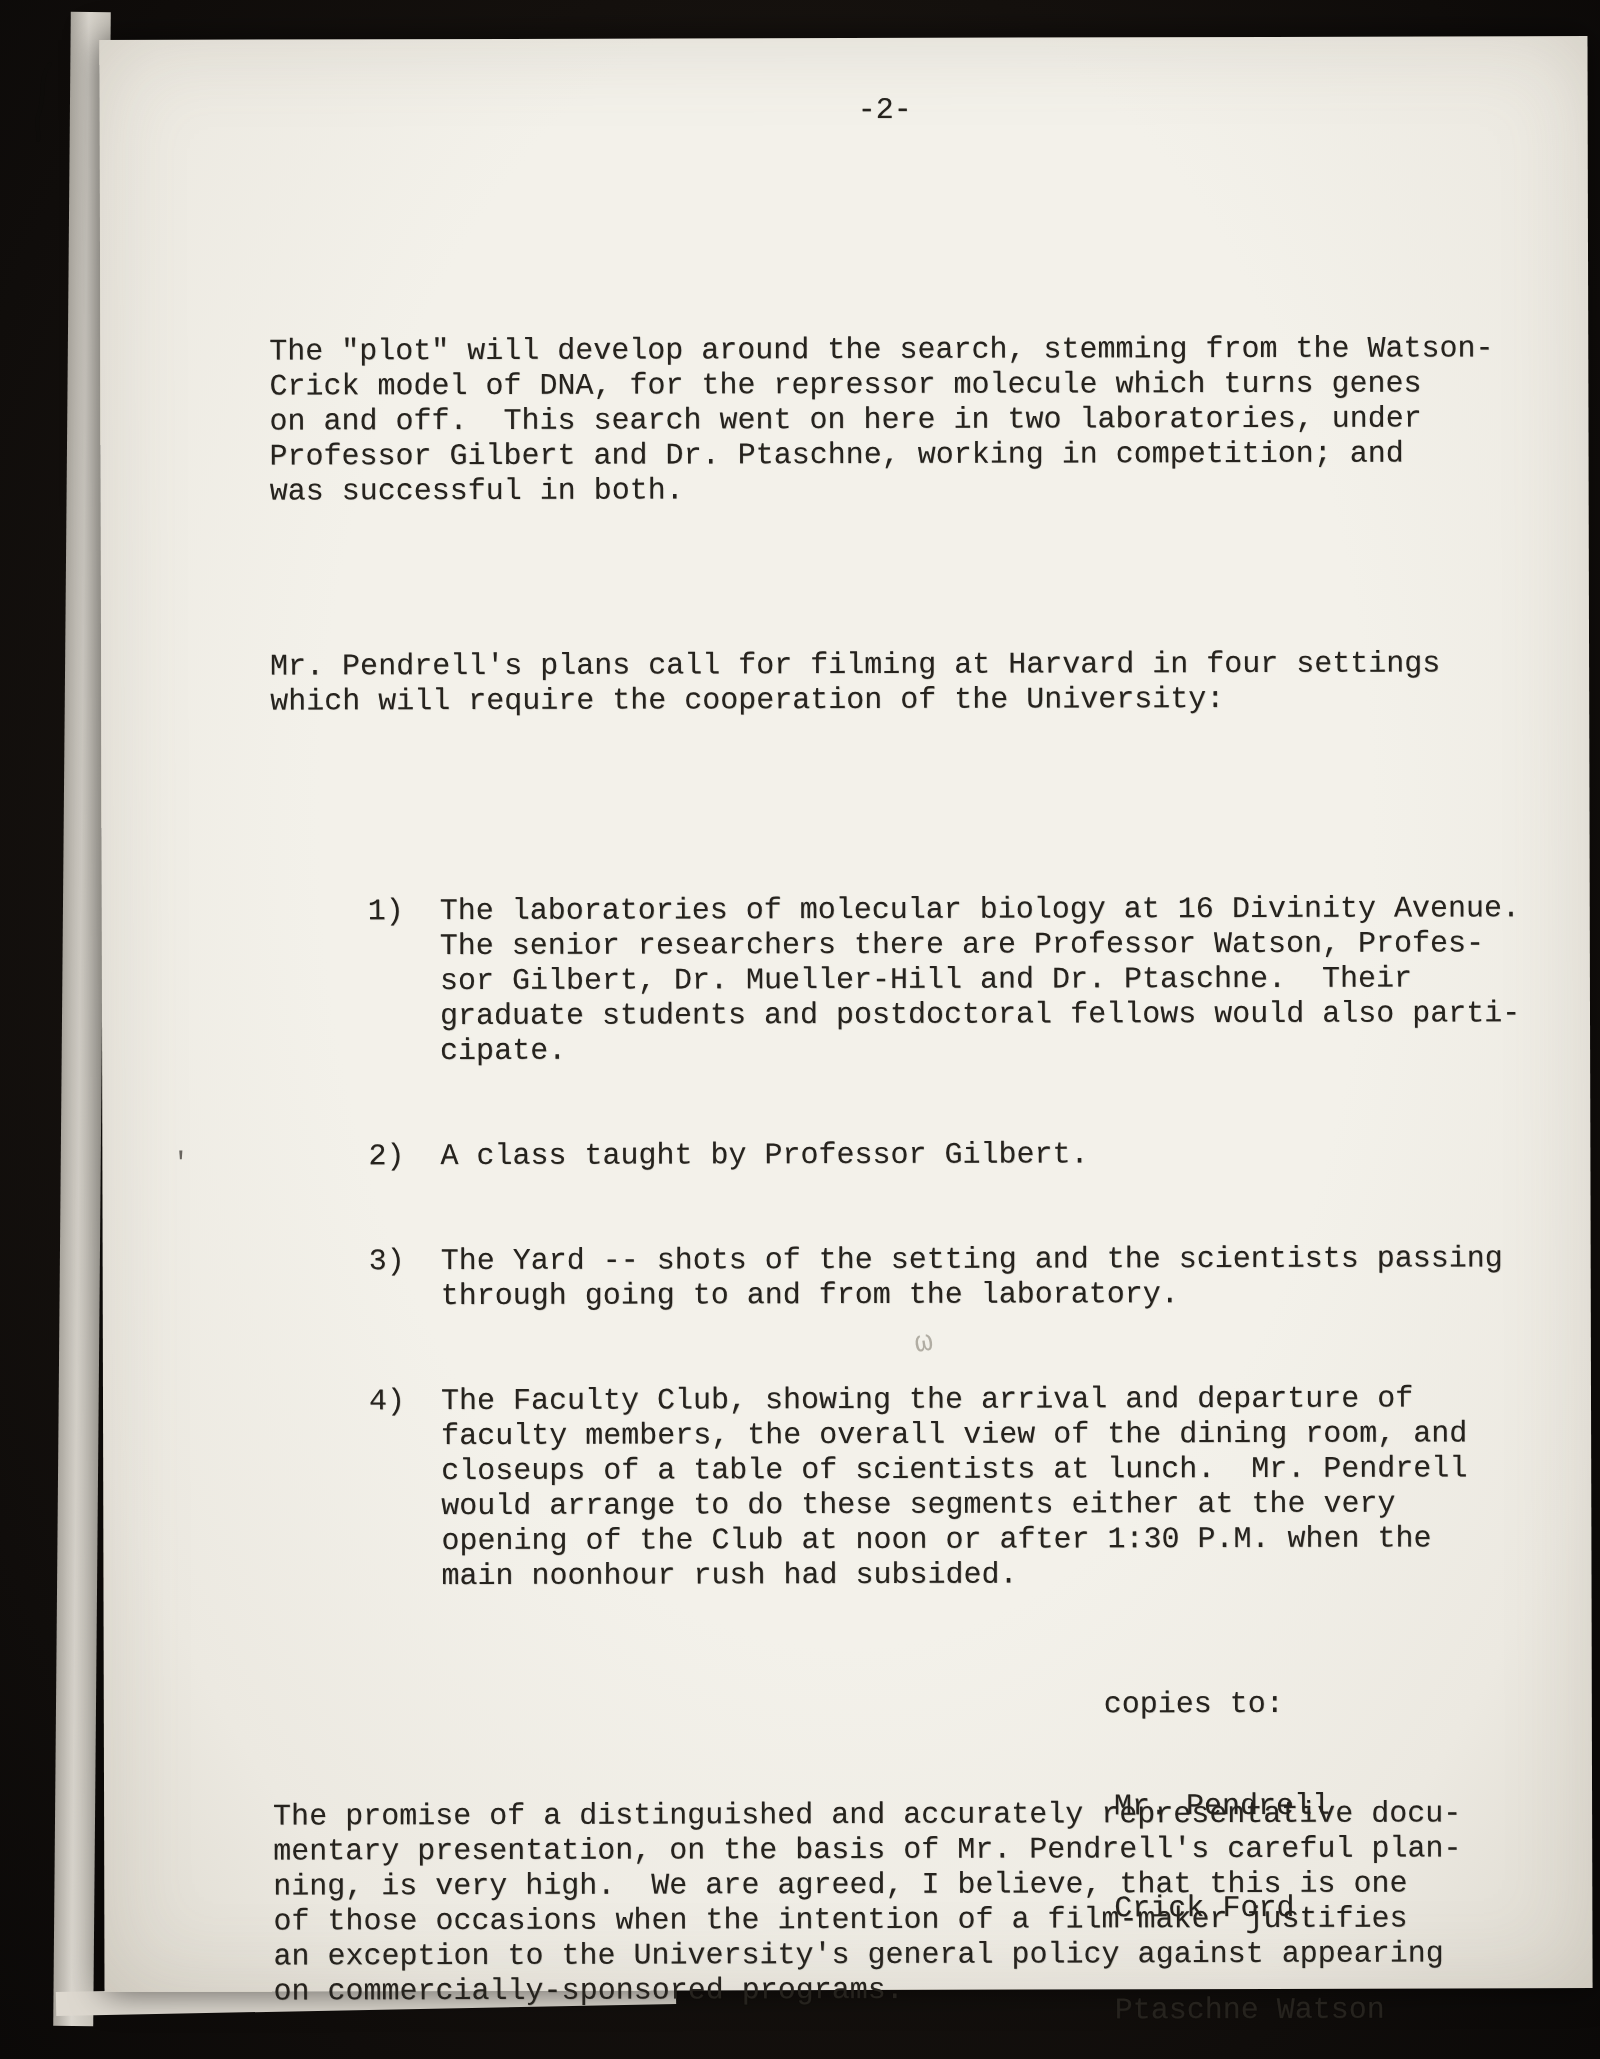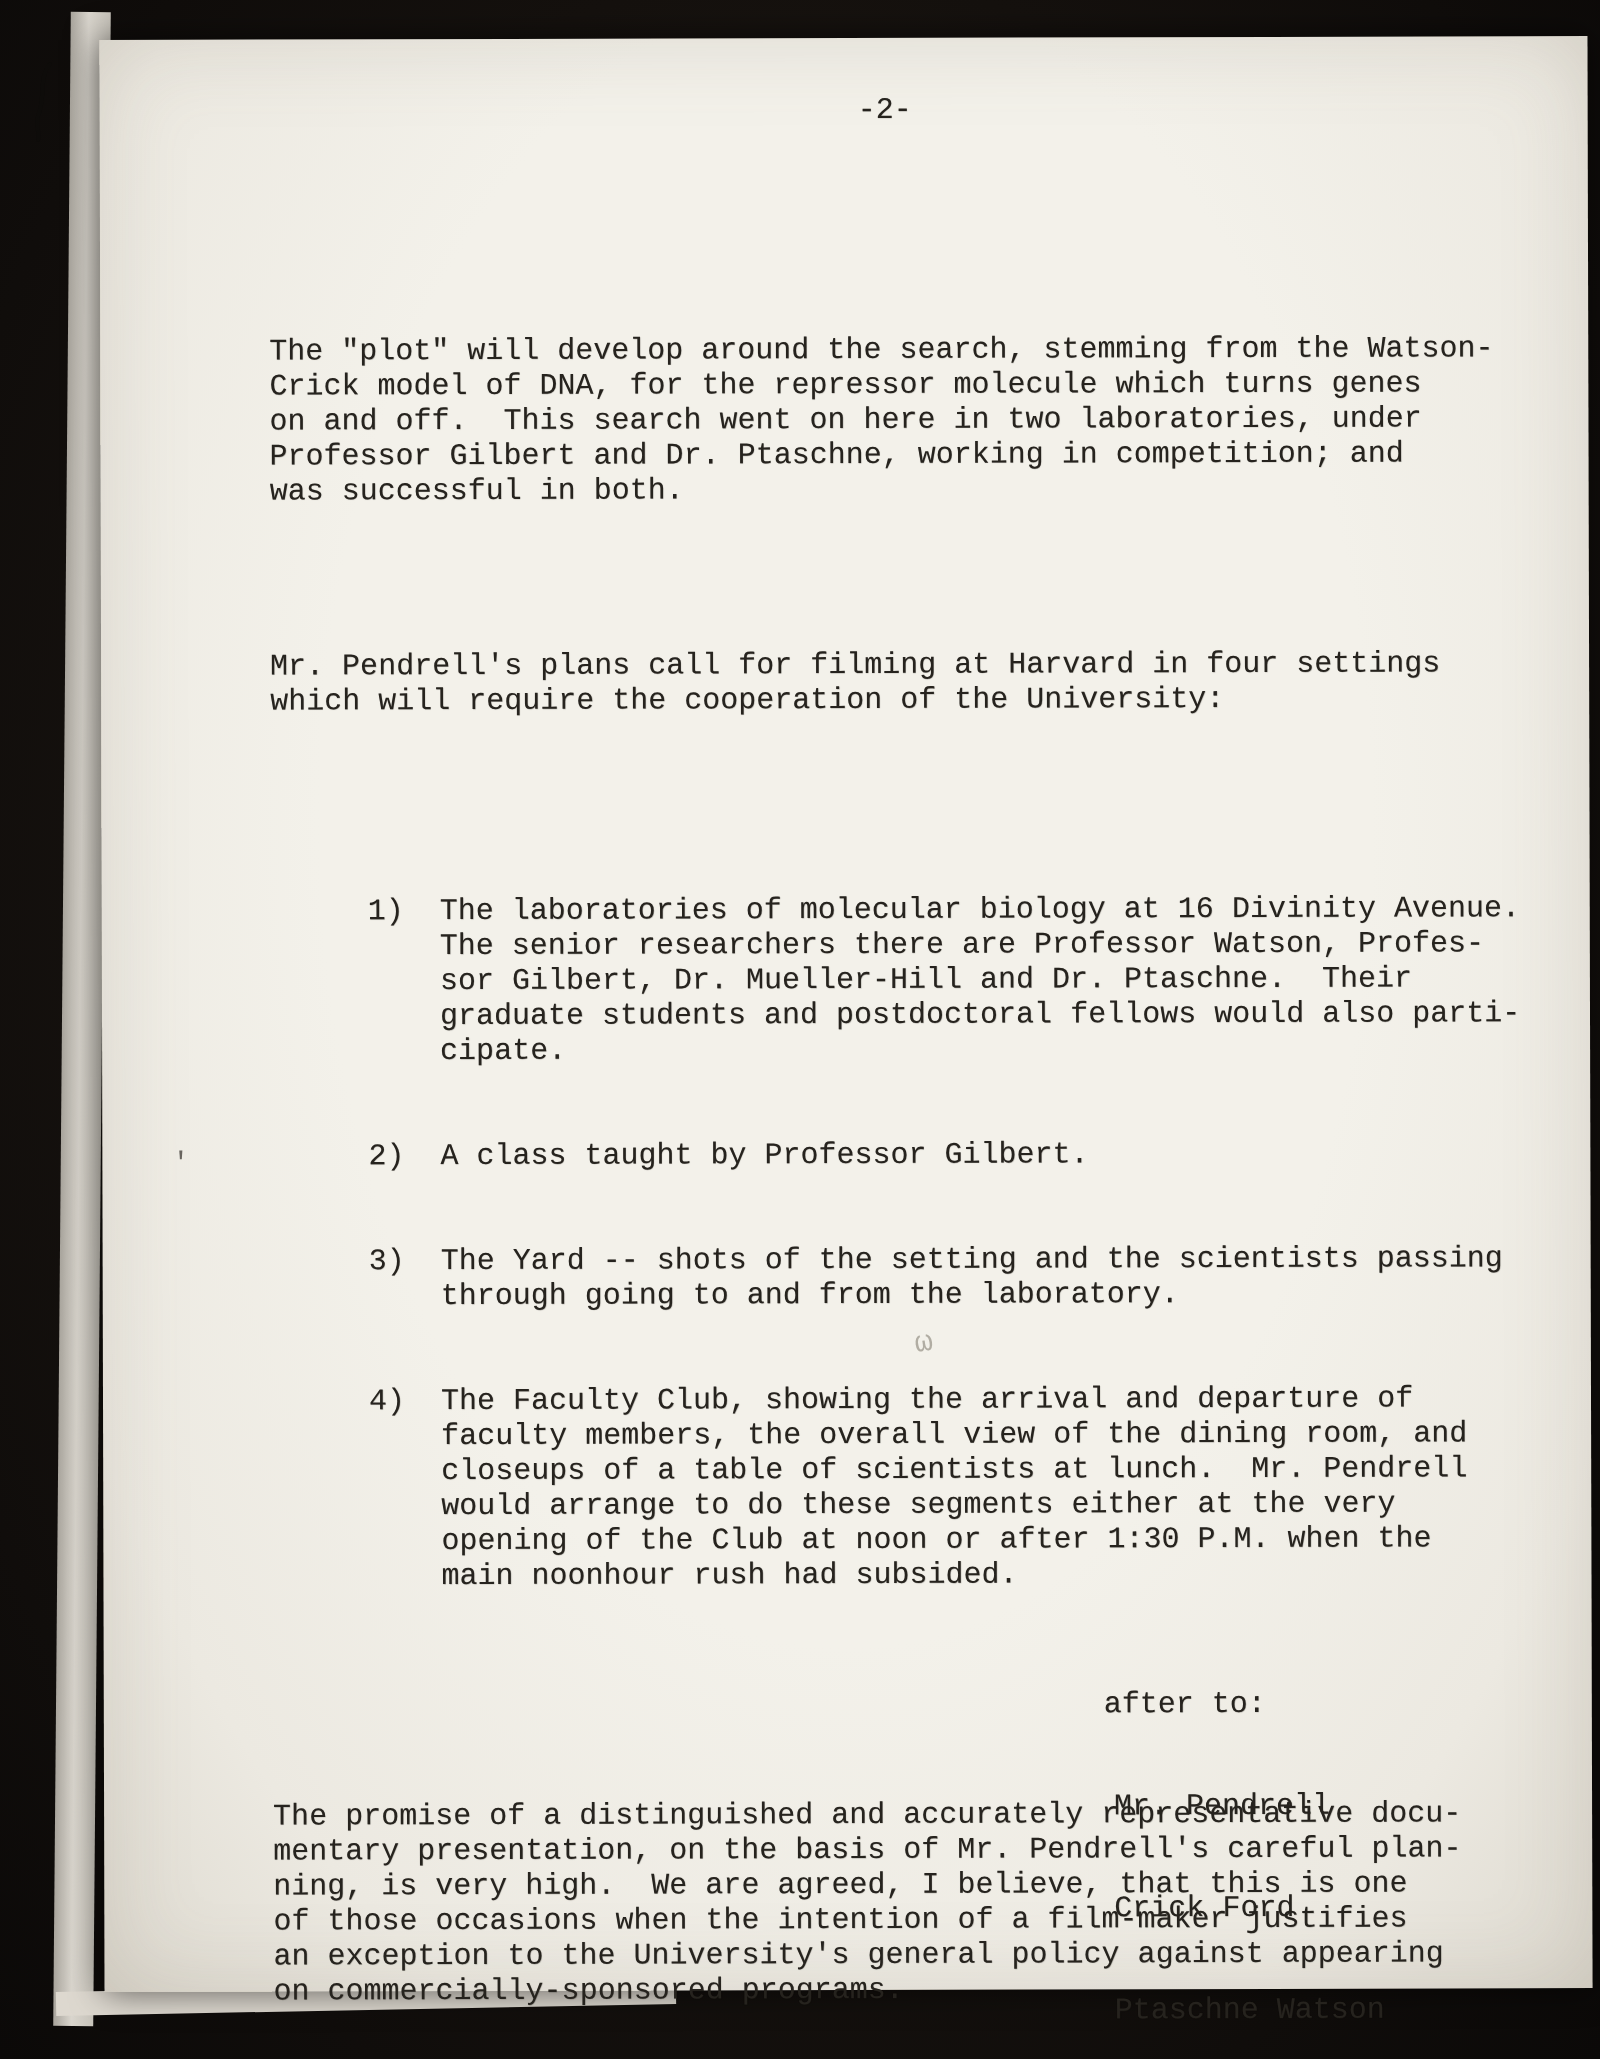--- a/index.html
+++ b/index.html
@@ -116,21 +116,21 @@
       
 
       
 
       
       
 
     </div>
 
     <div class="copies ink">
-      <div>after to:</div>
+      <div>copies to:</div>
       <div class="copies-name">Mr. Pendrell</div>
       <div class="copies-name">Crick Ford</div>
       <div class="copies-name">Ptaschne Watson</div>
       
       
       
       
       
       
     </div>

